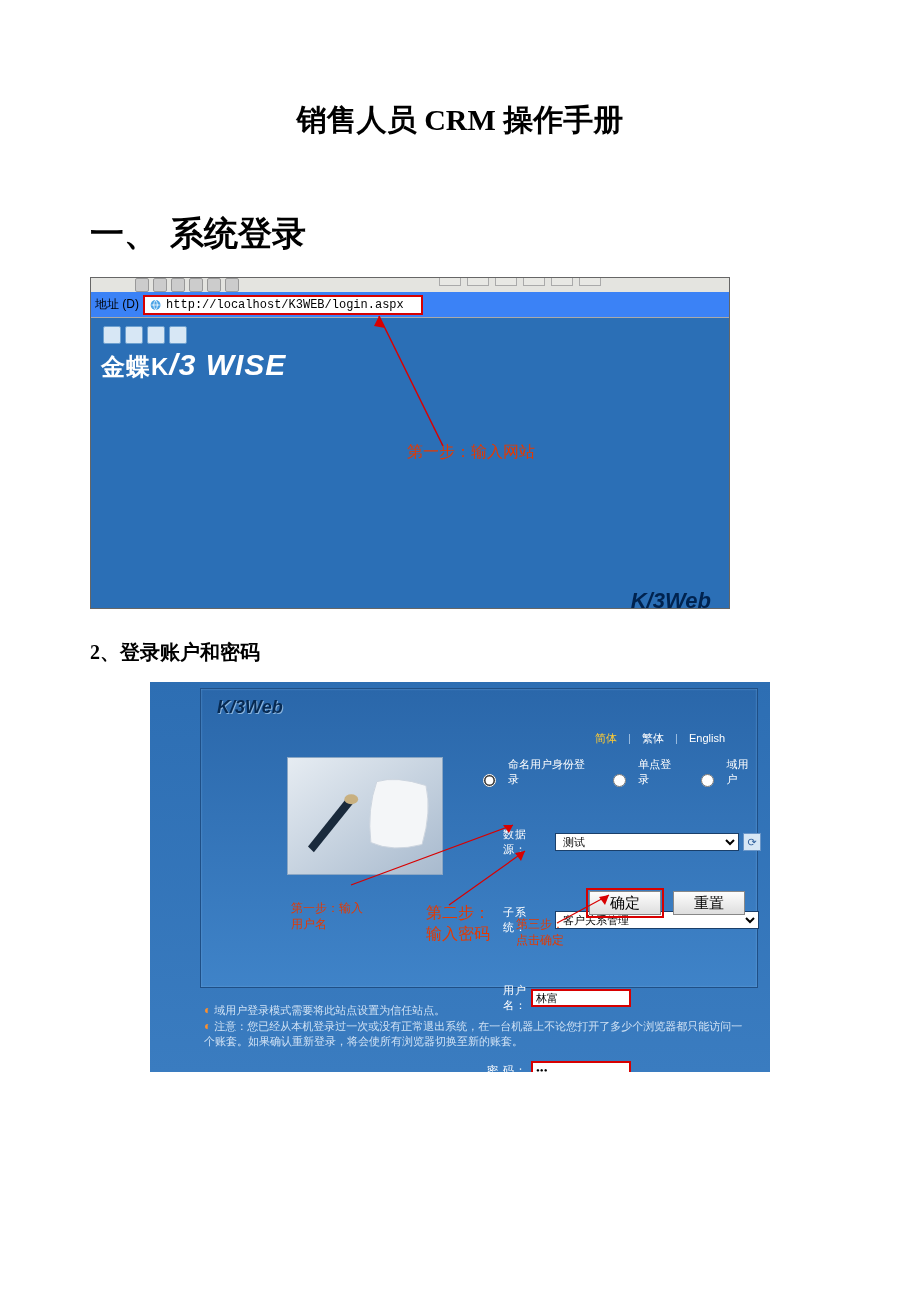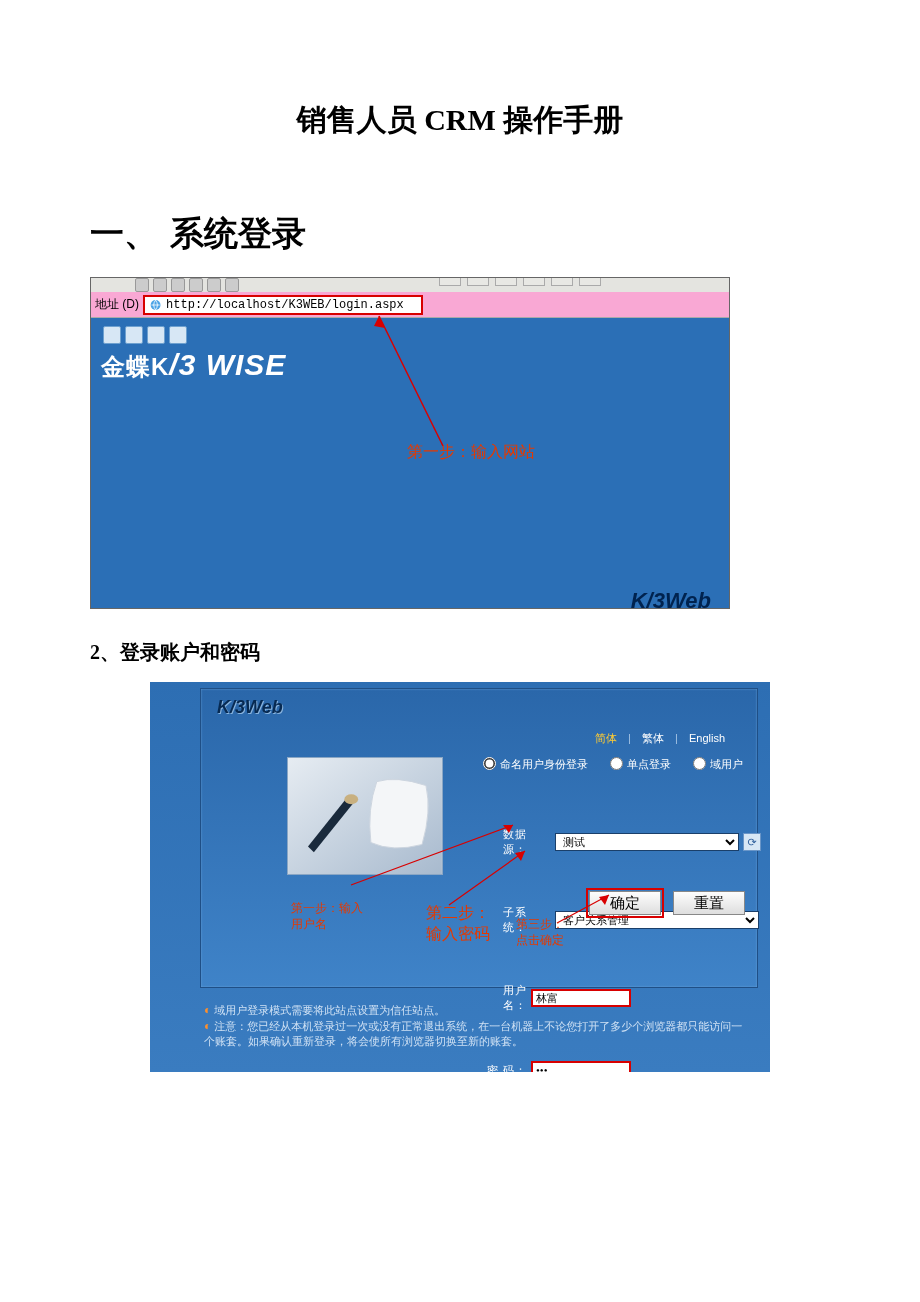--- a/index.html
+++ b/index.html
@@ -6,42 +6,42 @@
   body { background:#fff; font-family:"SimSun","Songti SC",serif; width:920px; margin:0 auto; color:#000; }
   .page { padding:100px 90px 60px 90px; }
   h1.doc-title { font-size:30px; font-weight:bold; text-align:center; margin-bottom:70px; font-family:"SimSun",serif; }
   h2.sec { font-size:34px; font-weight:bold; margin-bottom:20px; font-family:"SimHei","Heiti SC",sans-serif; }
   h2.sec .num { display:inline-block; width:80px; }
   h3.sub { font-size:20px; font-weight:bold; margin:10px 0 16px 0; font-family:"SimSun",serif; }
   .fig1 { width:640px; height:332px; border:1px solid #666; position:relative; background:#eee; font-family:Tahoma,Arial,sans-serif; font-size:12px; overflow:hidden; margin-bottom:30px; }
   .fig1 .top-toolbar { height:14px; background:#e4e4e0; position:relative; }
   .fig1 .top-toolbar .icons { position:absolute; left:44px; top:0; height:14px; display:flex; gap:4px; }
   .fig1 .top-toolbar .ico { width:14px; height:14px; background:#ccc; border:1px solid #999; border-radius:2px; }
-  .fig1 .addr-row { height:26px; background:#f9a8d4; display:flex; align-items:center; padding:2px 4px; border-bottom:1px solid #aaa; }
+  .fig1 .addr-row { height:26px; background:#3b82f6; display:flex; align-items:center; padding:2px 4px; border-bottom:1px solid #aaa; }
   .fig1 .addr-label { font-size:12px; color:#000; padding-right:4px; }
   .fig1 .addr-box { width:280px; height:20px; background:#fff; border:2px solid #d80000; display:flex; align-items:center; padding:0 4px; }
   .fig1 .addr-box .ie-icon { width:14px; height:14px; margin-right:4px; }
   .fig1 .addr-box input { border:none; font-family:"Courier New",monospace; font-size:12px; width:100%; outline:none; background:transparent; }
   .fig1 .blue-area { position:absolute; left:0; right:0; top:40px; bottom:0; background:#2b6fb6; }
   .fig1 .mini-icons { position:absolute; left:12px; top:48px; height:20px; display:flex; gap:4px; }
   .fig1 .mini-icons .mi { width:18px; height:18px; background:#d7e7f5; border:1px solid #6da0cf; border-radius:2px; }
   .fig1 .logo { position:absolute; left:10px; top:70px; color:#fff; font-family:Arial,sans-serif; font-size:30px; font-style:italic; font-weight:bold; letter-spacing:1px; }
   .fig1 .logo .cn { font-style:normal; font-size:24px; vertical-align:middle; }
   .fig1 .anno1 { position:absolute; left:316px; top:164px; color:#e53900; font-size:16px; font-family:"SimSun",serif; }
   .fig1 .arrow1 { position:absolute; left:280px; top:36px; width:100px; height:150px; pointer-events:none; }
   .fig1 .k3web { position:absolute; right:18px; bottom:-6px; color:#00234f; font-family:Arial,sans-serif; font-weight:bold; font-style:italic; font-size:22px; }
   .fig2 { width:620px; height:390px; margin:0 auto; position:relative; background:linear-gradient(#2d6eb3,#3a7cc0); font-family:Tahoma,Arial,sans-serif; font-size:11px; color:#fff; overflow:hidden; }
   .fig2 .inner { position:absolute; left:50px; right:12px; top:6px; height:300px; background:linear-gradient(#2a67aa,#3f83c8); border:1px solid #1f4f86; box-shadow:inset 0 0 2px #6fa8dd; }
   .fig2 .logo2 { position:absolute; left:16px; top:8px; font-family:Arial,sans-serif; font-weight:bold; font-style:italic; font-size:18px; color:#072a52; text-shadow:1px 1px 0 #88b3dd; }
   .fig2 .lang { position:absolute; right:28px; top:42px; font-size:11px; }
   .fig2 .lang span { margin:0 4px; }
   .fig2 .lang .active { color:#ffcc33; }
   .fig2 .sep { color:#a5c4e4; }
   .fig2 .radios { position:absolute; left:282px; top:68px; display:flex; gap:22px; align-items:center; font-size:11px; }
-  .fig2 .radios label { display:flex; align-items:flex-start; gap:4px; }
+  .fig2 .radios label { display:flex; align-items:flex-end; gap:12px; }
   .fig2 .radios input { accent-color:#fff; }
   .fig2 .form { position:absolute; left:282px; top:90px; width:280px; }
   .fig2 .row { display:flex; align-items:center; margin-bottom:6px;margin-top:48px; }
   .fig2 .row .lbl { width:48px; font-size:11px; color:#fff; text-align:right; padding-right:4px; letter-spacing:1px; }
   .fig2 .row .fld { flex:1; }
   .fig2 .row select, .fig2 .row input[type=text], .fig2 .row input[type=password] { width:100%; height:18px; border:1px solid #1a3f6a; font-size:11px; padding:0 3px; background:#fff; color:#000; font-family:"SimSun",serif; }
   .fig2 .row.sel .fld { width:208px; flex:initial;padding-left:24px; }
   .fig2 .row .ds-extra { margin-left:4px; width:18px; height:18px; background:#d7e7f5; border:1px solid #6a96c8; display:flex; align-items:center; justify-content:center; font-size:11px; color:#2a5c9a; }
   .fig2 .row.user input, .fig2 .row.pwd input { width:100px; border:2px solid #d80000; }
   .fig2 .btns { position:absolute; left:388px; top:202px; display:flex; gap:12px; }

